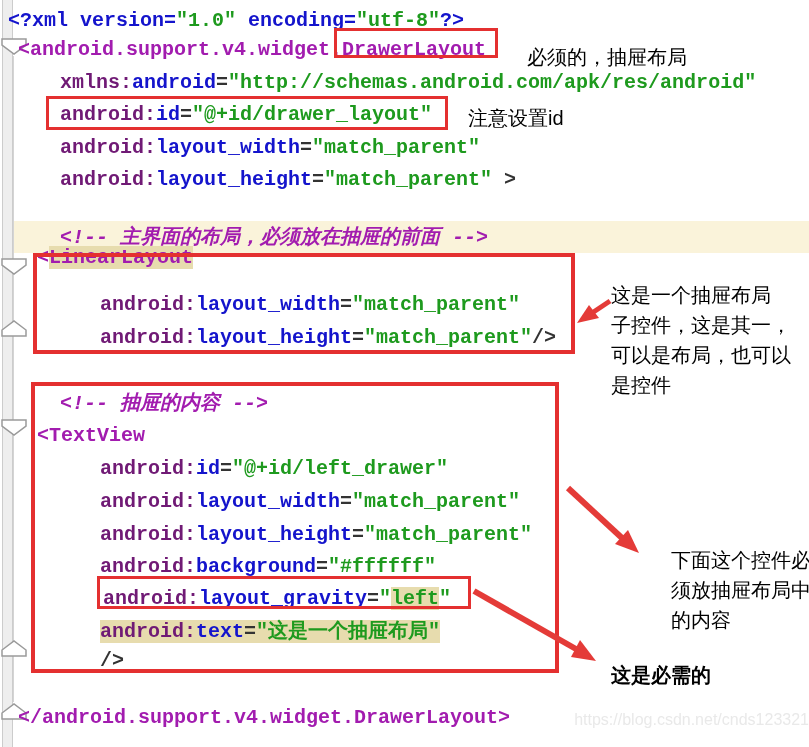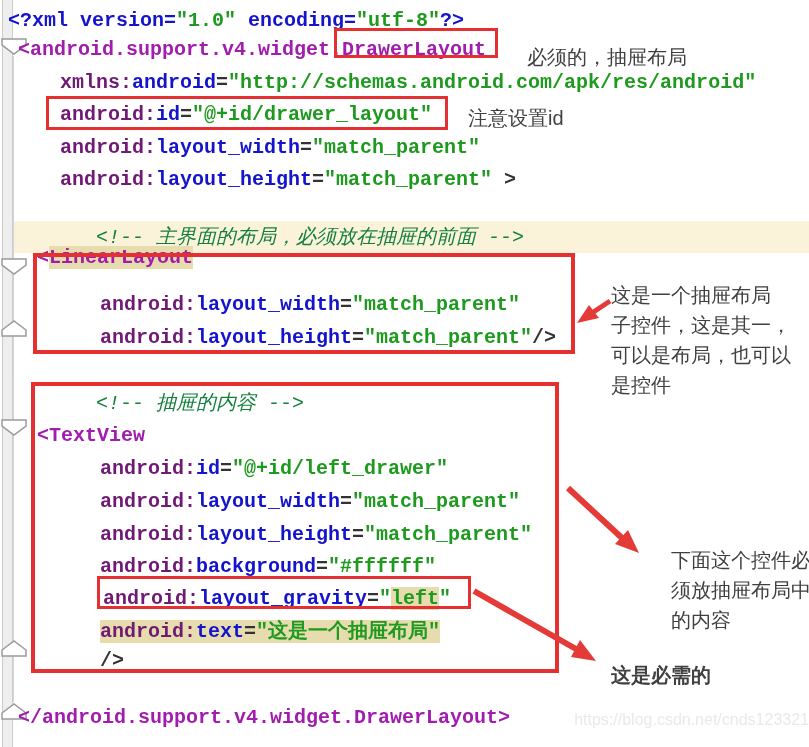--- a/index.html
+++ b/index.html
@@ -10,29 +10,29 @@
           border-left:1px solid #cccccc;border-right:1px solid #cccccc;box-sizing:border-box;}
   .fold-line{position:absolute;left:13px;width:1px;background:#d4d4d4;}
   .fold-marker{position:absolute;left:1px;width:26px;height:17px;}
   
   .line{position:absolute;height:27px;line-height:27px;font-size:20px;font-weight:700;white-space:pre;}
   .navy{color:#a21caf;}
   .purple{color:#701a75;}
   .blue{color:#1414CC;}
   .green{color:#1E9A1E;}
   .dark{color:#333333;}
-  .comment{color:#15803d;font-style:italic;font-weight:400;margin-left:36px;}
+  .comment{color:#a21caf;font-style:italic;font-weight:700;}
   .hl{background:#e7dcae;}
   
   .band{position:absolute;left:14px;right:0;top:221px;height:32px;background:#faf3da;}
   
   .rbox{position:absolute;border:3px solid #e43030;box-sizing:border-box;pointer-events:none;}
   .rbox.thick{border-width:4px;}
   
-  .ann{position:absolute;color:#404040;font-family:"Liberation Sans","DejaVu Sans",sans-serif;
+  .ann{position:absolute;color:#000000;font-family:"Liberation Sans","DejaVu Sans",sans-serif;
        font-size:20px;line-height:30px;white-space:pre;}
   
   #arrows{position:absolute;left:0;top:0;pointer-events:none;}
   .watermark{position:absolute;top:711px;right:0;color:#e9e9e9;font-size:16px;
              font-family:"Liberation Sans","DejaVu Sans",sans-serif;white-space:pre;}
 </style>
 </head>
 <body>
 
 <div id="screen">

